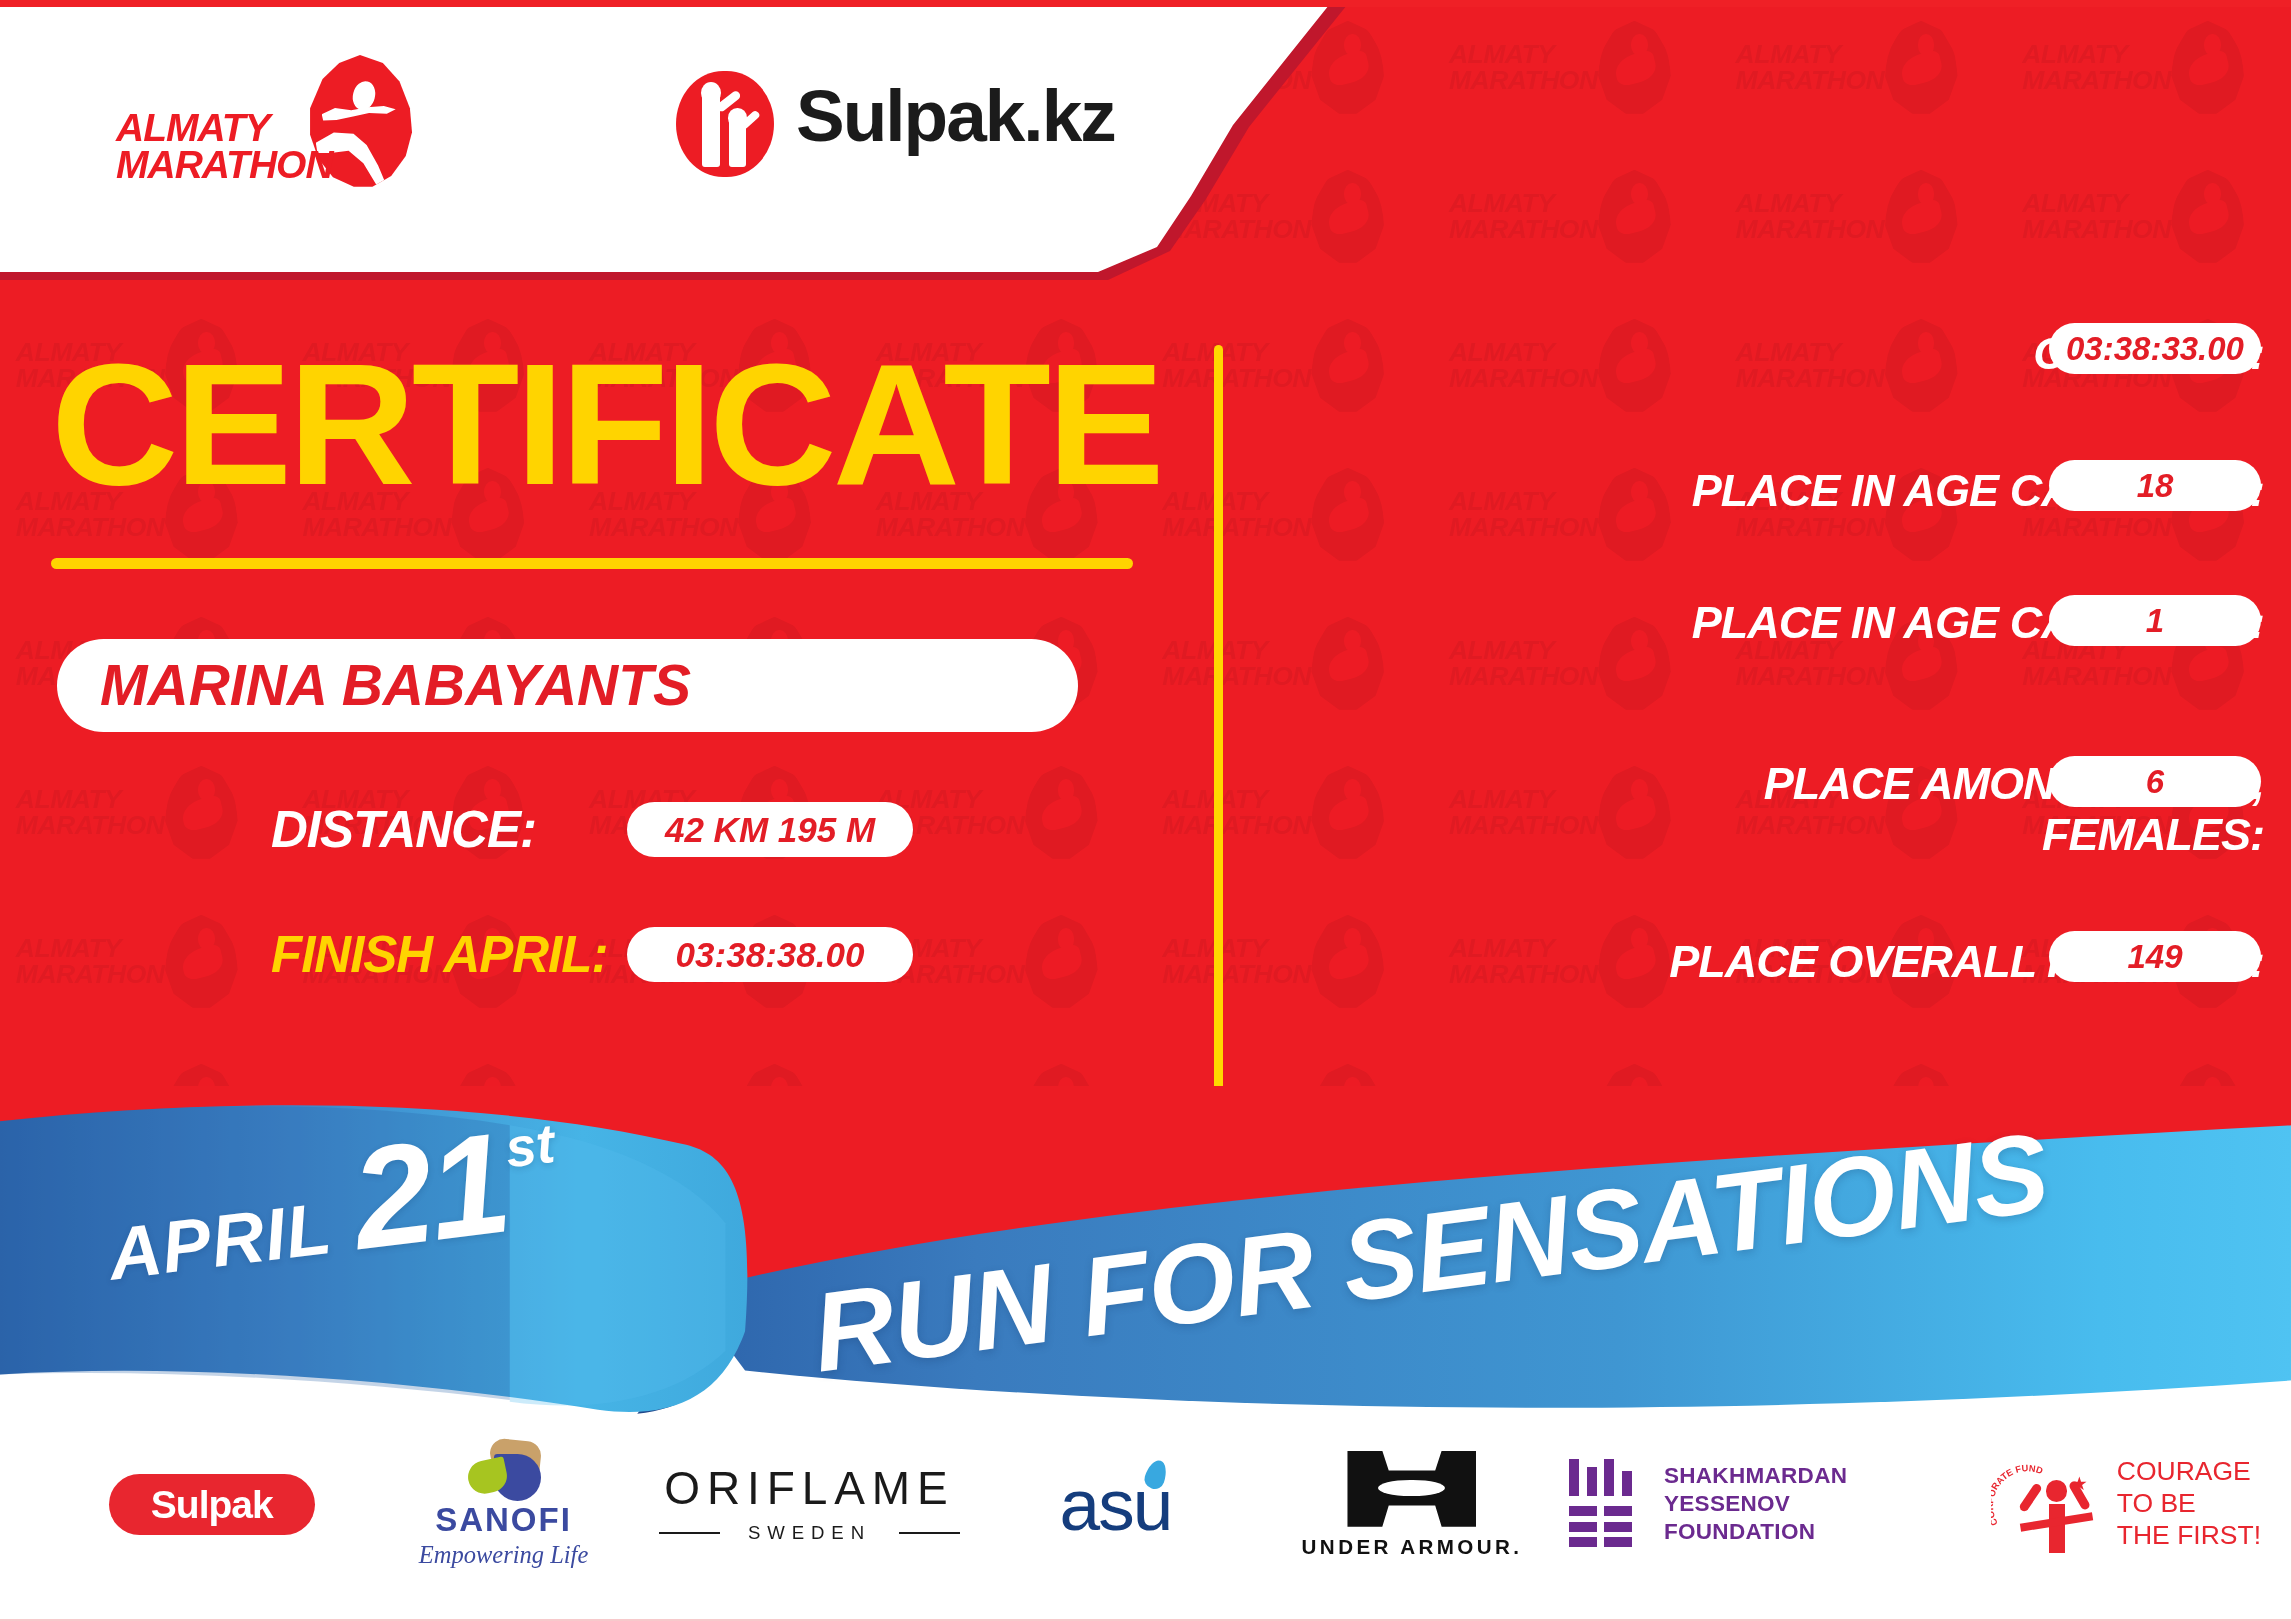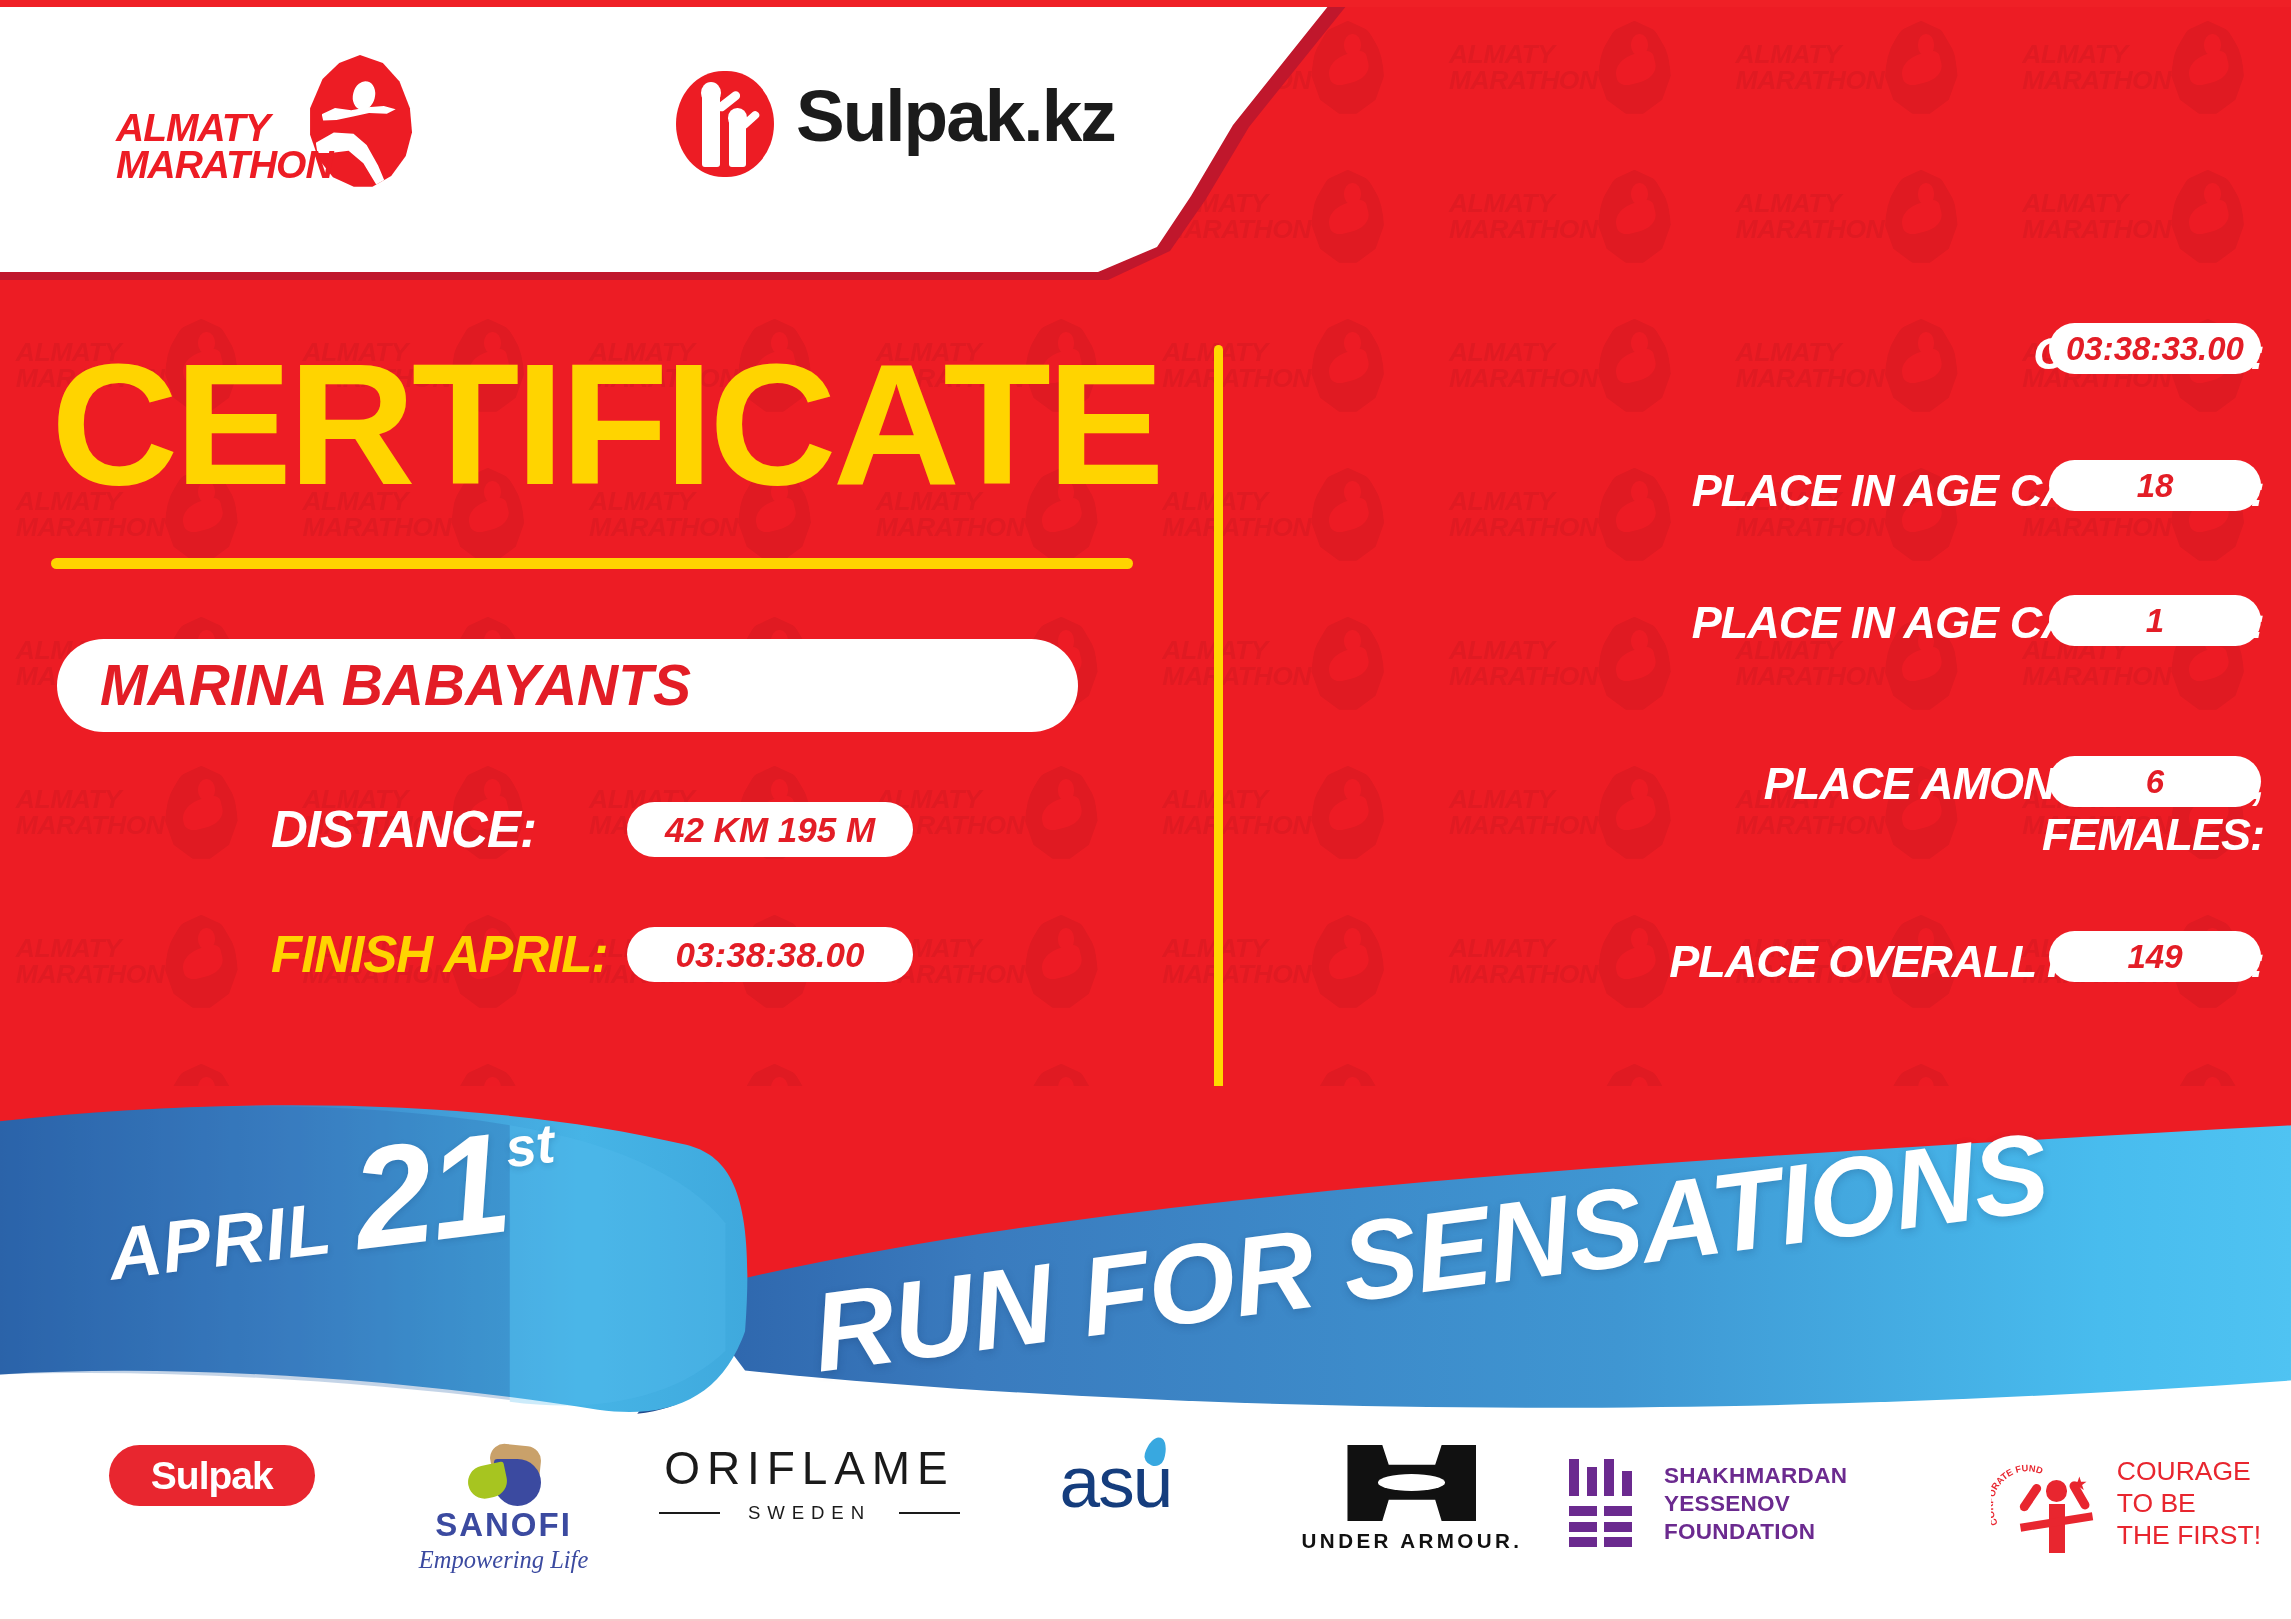--- a/index.html
+++ b/index.html
@@ -228,21 +228,21 @@
     font:italic 900 112px/1 "Liberation Sans", sans-serif;
     color:#fff; letter-spacing:-1px; white-space:nowrap;
     text-shadow:0 2.9px 8.8px rgba(12,45,90,.22);
   }
 
   
   .sponsors {
     position:absolute; left:0; top:1411px; width:2293px; height:186px; z-index:36;
     display:flex; align-items:center;
   }
-  .sp { position:relative; height:118px; display:flex; justify-content:center; }
+  .sp { position:relative; height:118px; display:flex; align-items:center; justify-content:center; }
 
   .sp-sulpak { width:323px; margin-left:59px; }
   .sulpak-pill {
     width:206px; height:61px; background:#e8262f; border-radius:31px;
     display:flex; align-items:center; justify-content:center;
   }
   .sulpak-pill span {
     font:700 39px/1 "Liberation Sans", sans-serif; color:#fff; letter-spacing:-1px;
   }
 

